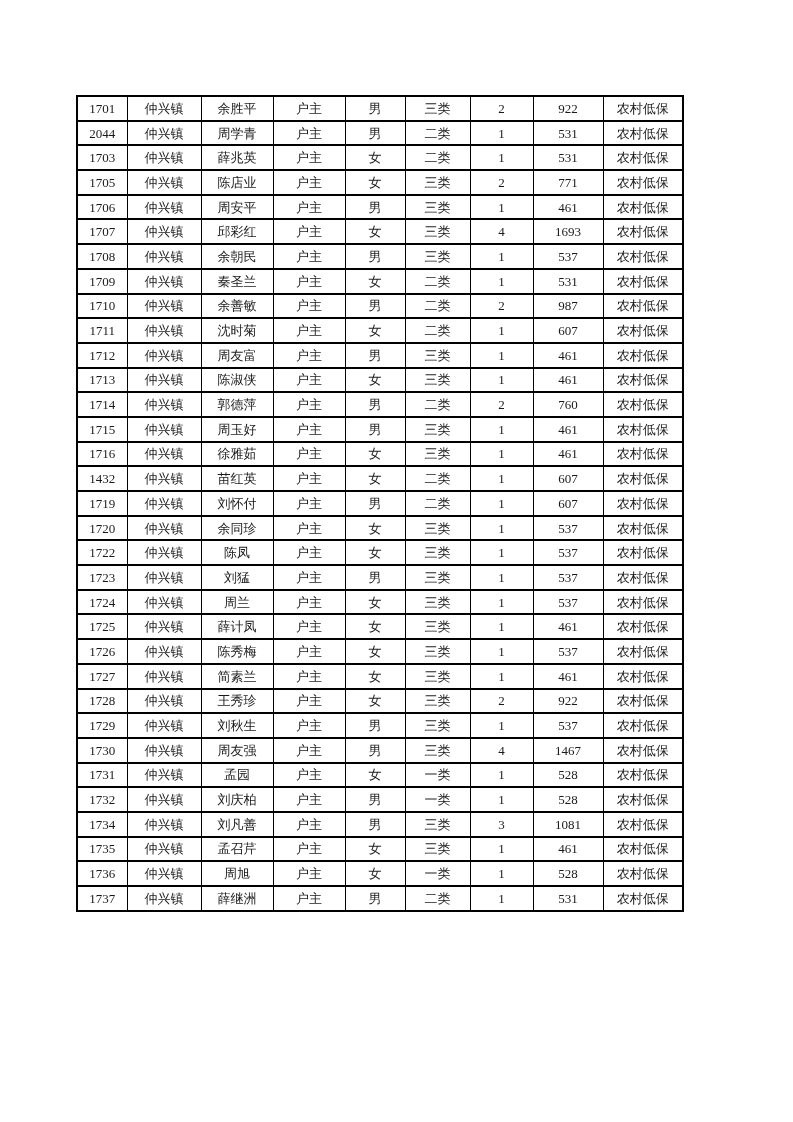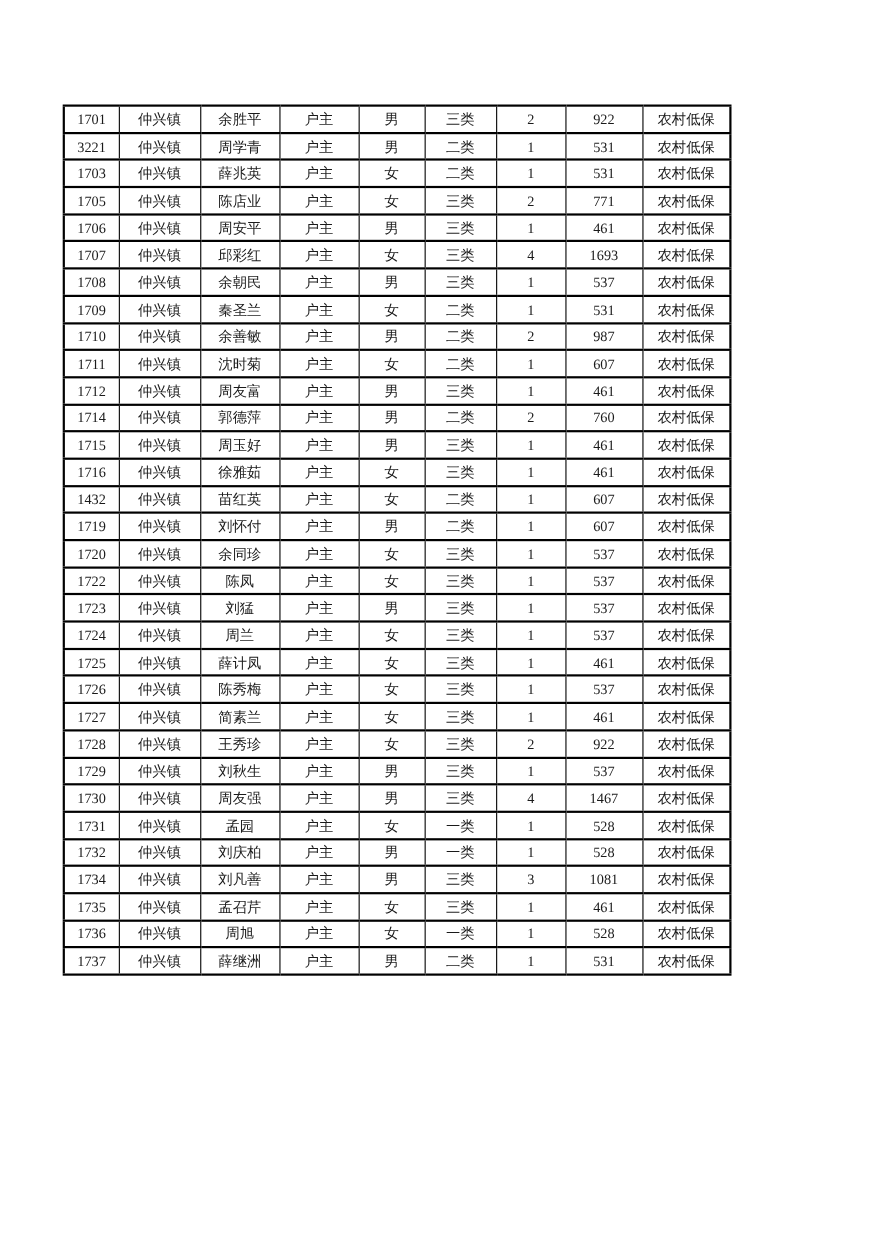--- a/index.html
+++ b/index.html
@@ -9,21 +9,21 @@
   body {
     width: 793px;
     height: 1122px;
     background: #ffffff;
     position: relative;
     font-family: "Liberation Serif", "DejaVu Serif", serif;
     overflow: hidden;
   }
   .sheet {
     position: absolute;
-    left: 57px;
+    left: 76px;
     top: 95px;
   }
   table.records {
     border-collapse: collapse;
     table-layout: fixed;
     width: 606px;
     border: 2px solid #000000;
   }
   table.records tr {
     height: 24.7px;
@@ -76,21 +76,21 @@
           <td>仲兴镇</td>
           <td>余胜平</td>
           <td>户主</td>
           <td>男</td>
           <td>三类</td>
           <td>2</td>
           <td>922</td>
           <td>农村低保</td>
         </tr>
         <tr>
-          <td>3221</td>
+          <td>2044</td>
           <td>仲兴镇</td>
           <td>周学青</td>
           <td>户主</td>
           <td>男</td>
           <td>二类</td>
           <td>1</td>
           <td>531</td>
           <td>农村低保</td>
         </tr>
         <tr>
@@ -180,20 +180,31 @@
           <td>1</td>
           <td>607</td>
           <td>农村低保</td>
         </tr>
         <tr>
           <td>1712</td>
           <td>仲兴镇</td>
           <td>周友富</td>
           <td>户主</td>
           <td>男</td>
+          <td>三类</td>
+          <td>1</td>
+          <td>461</td>
+          <td>农村低保</td>
+        </tr>
+        <tr>
+          <td>1713</td>
+          <td>仲兴镇</td>
+          <td>陈淑侠</td>
+          <td>户主</td>
+          <td>女</td>
           <td>三类</td>
           <td>1</td>
           <td>461</td>
           <td>农村低保</td>
         </tr>
         <tr>
           <td>1714</td>
           <td>仲兴镇</td>
           <td>郭德萍</td>
           <td>户主</td>

